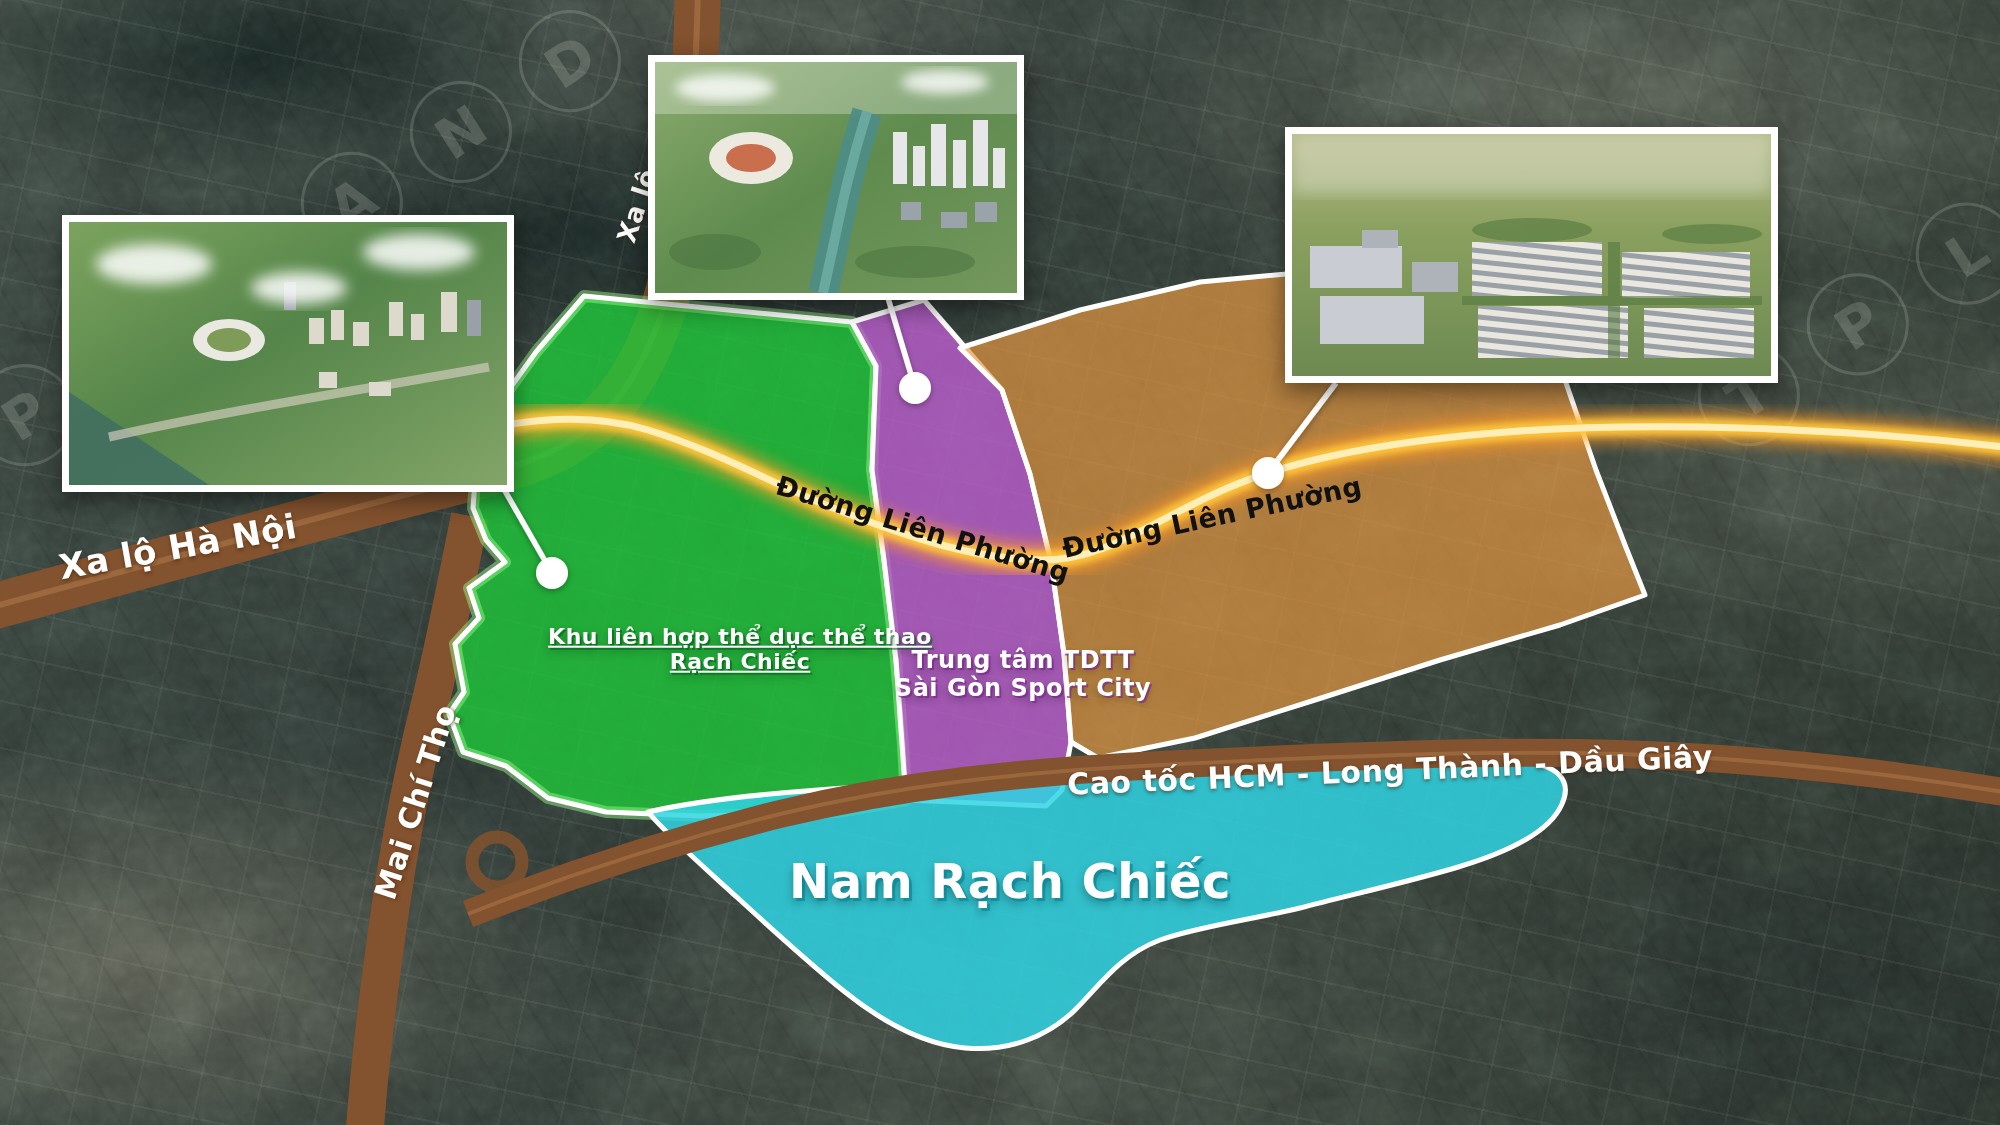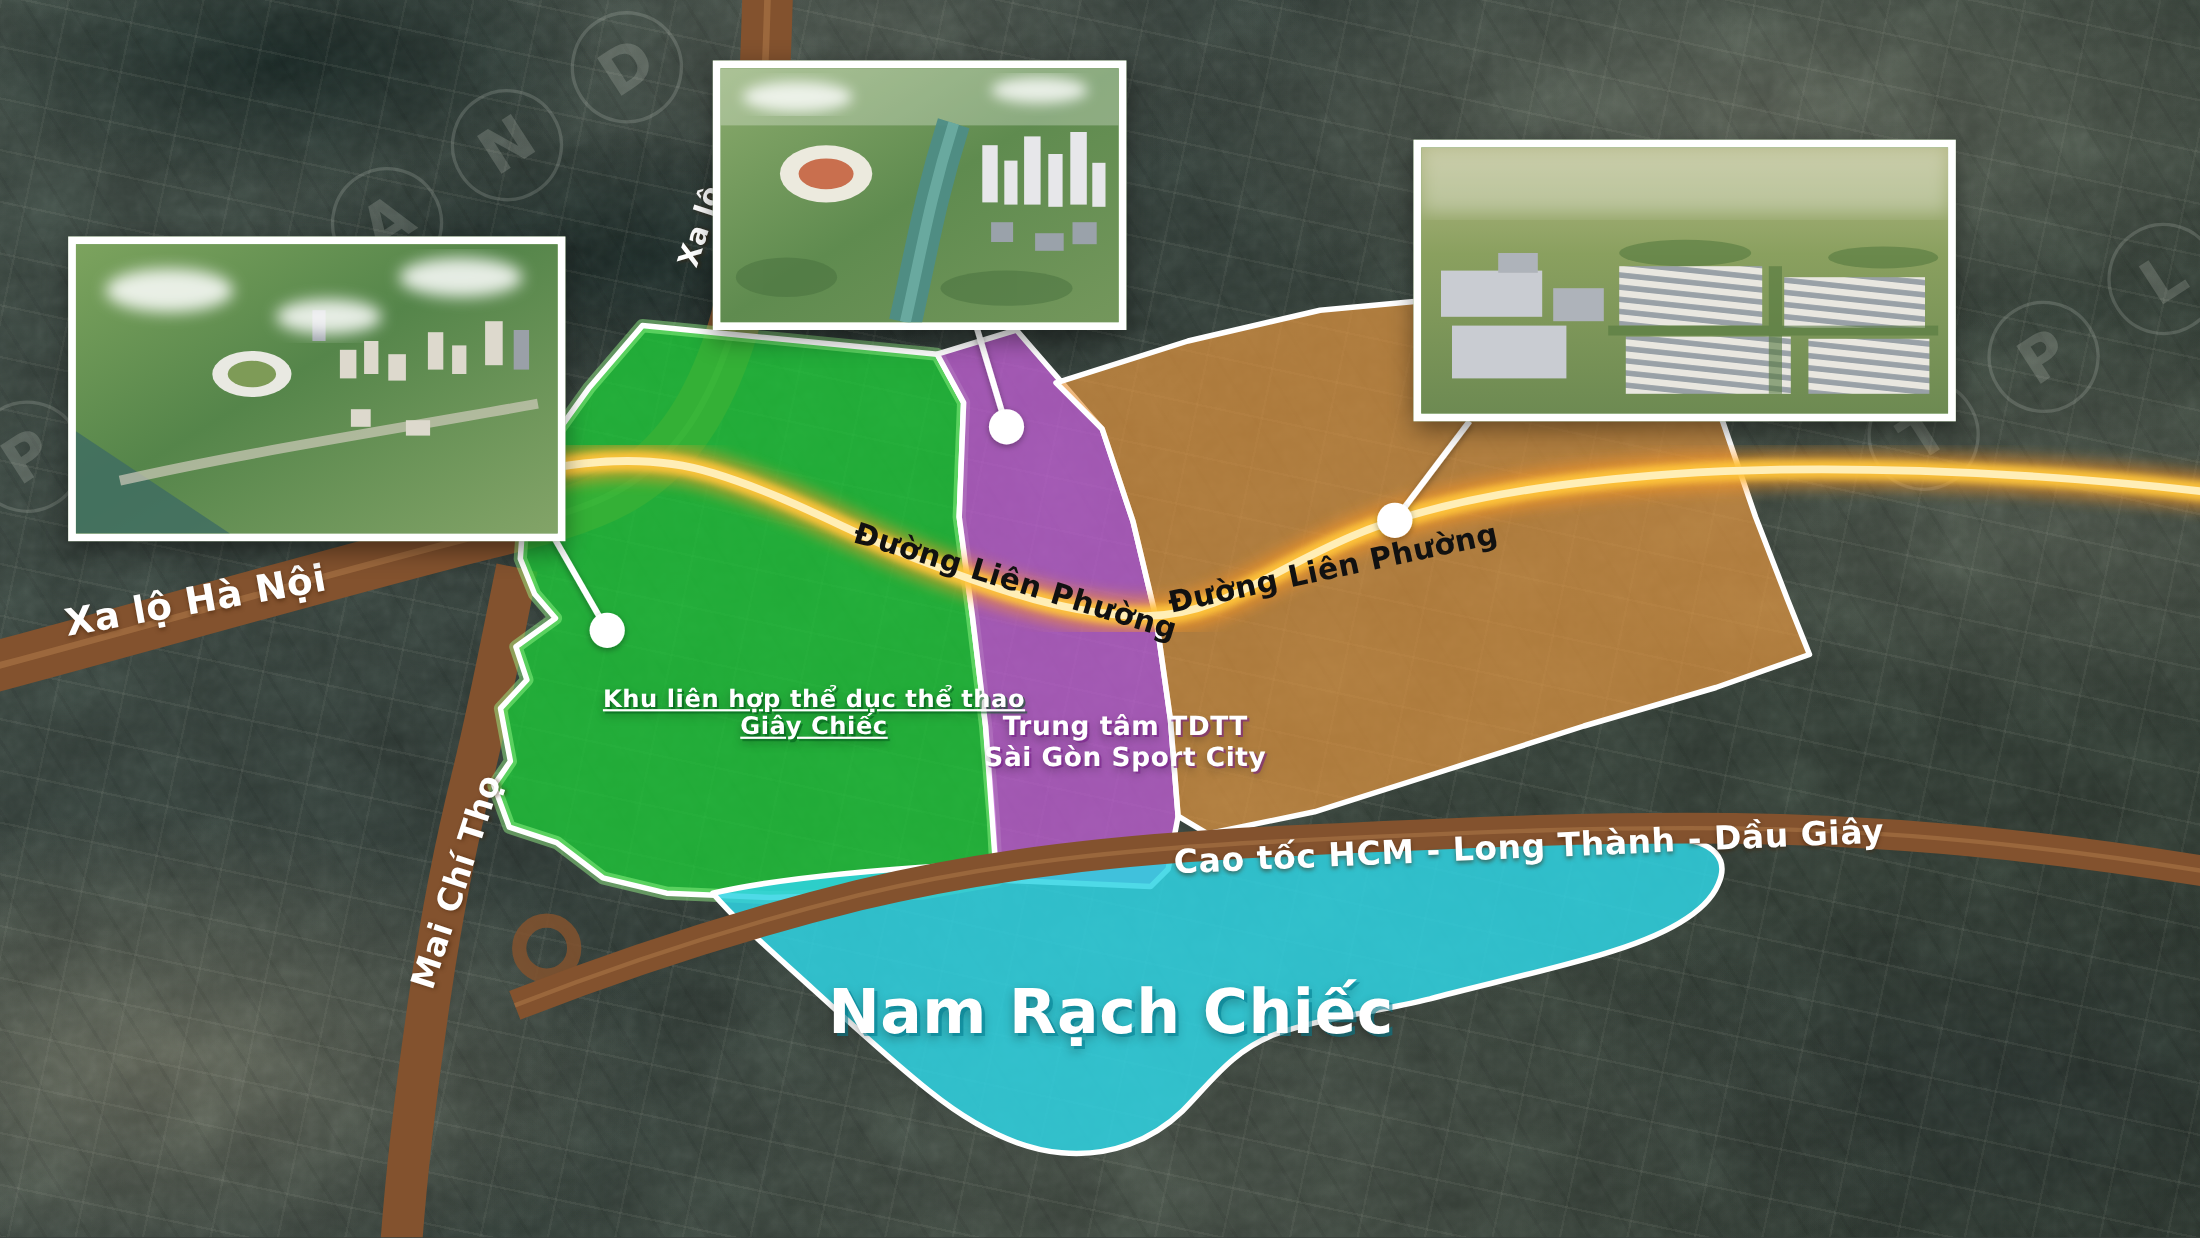--- a/index.html
+++ b/index.html
@@ -152,27 +152,27 @@
 
   <div class="lbl road-lbl" style="left:178px;top:547px;font-size:34px;transform:translate(-50%,-50%) rotate(-10deg);">Xa lộ Hà Nội</div>
   <div class="lbl road-lbl" style="left:638px;top:206px;font-size:26px;transform:translate(-50%,-50%) rotate(-72deg);">Xa lộ</div>
   <div class="lbl road-lbl" style="left:416px;top:802px;font-size:30px;transform:translate(-50%,-50%) rotate(-72deg);">Mai Chí Thọ</div>
   <div class="lbl road-lbl dark" style="left:923px;top:529px;font-size:27px;transform:translate(-50%,-50%) rotate(17deg);">Đường Liên Phường</div>
   <div class="lbl road-lbl dark" style="left:1212px;top:517px;font-size:27px;transform:translate(-50%,-50%) rotate(-12deg);">Đường Liên Phường</div>
   <div class="lbl road-lbl" style="left:1390px;top:771px;font-size:30px;transform:translate(-50%,-50%) rotate(-2.5deg);">Cao tốc HCM - Long Thành - Dầu Giây</div>
 
   <div class="lbl zone-lbl green" style="left:740px;top:649px;font-size:22px;text-decoration:underline;">
     <div>Khu liên hợp thể dục thể thao</div>
-    <div>Giây Chiếc</div>
+    <div>Rạch Chiếc</div>
   </div>
   <div class="lbl zone-lbl purple" style="left:1023px;top:647px;font-size:24px;">
     <div>Trung tâm TDTT</div>
     <div>Sài Gòn Sport City</div>
   </div>
-  <div class="lbl zone-lbl cyan" style="left:1010px;top:921px;font-size:56px;">Nam Rạch Chiếc</div>
+  <div class="lbl zone-lbl cyan" style="left:1010px;top:882px;font-size:48px;">Nam Rạch Chiếc</div>
 
   <div class="inset" style="left:62px;top:215px;width:438px;height:263px;">
     <svg width="438" height="263" viewBox="0 0 438 263">
       <defs>
         <linearGradient id="li-g" x1="0" y1="0" x2="1" y2="1">
           <stop offset="0" stop-color="#7ca35e"></stop>
             <stop offset=".45" stop-color="#55854a"></stop>
             <stop offset="1" stop-color="#83a468"></stop>
         </linearGradient>
         <filter id="li-b">

